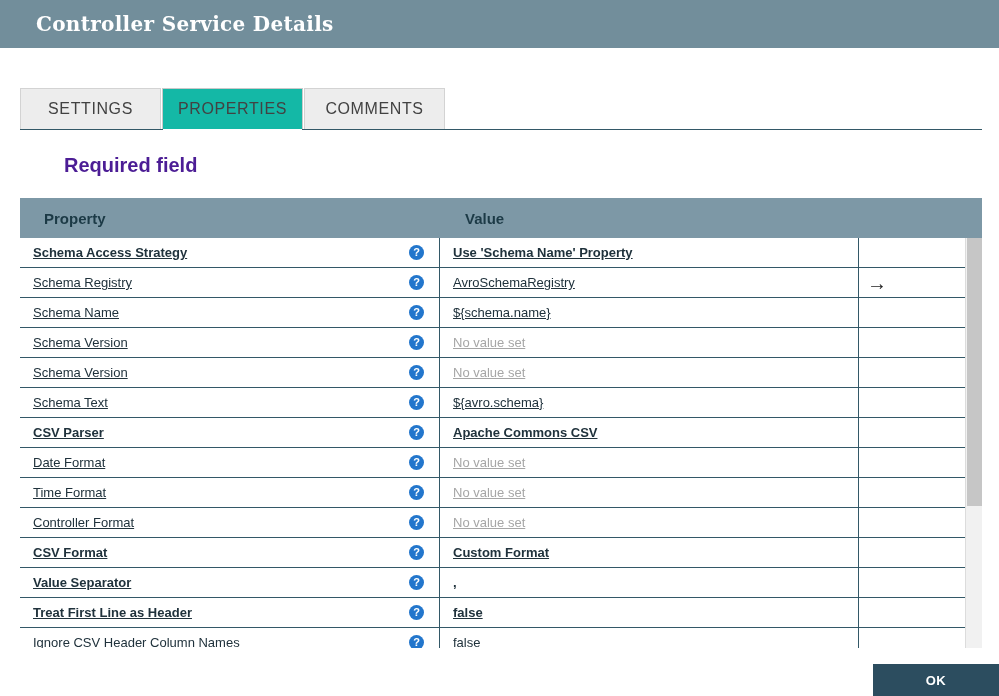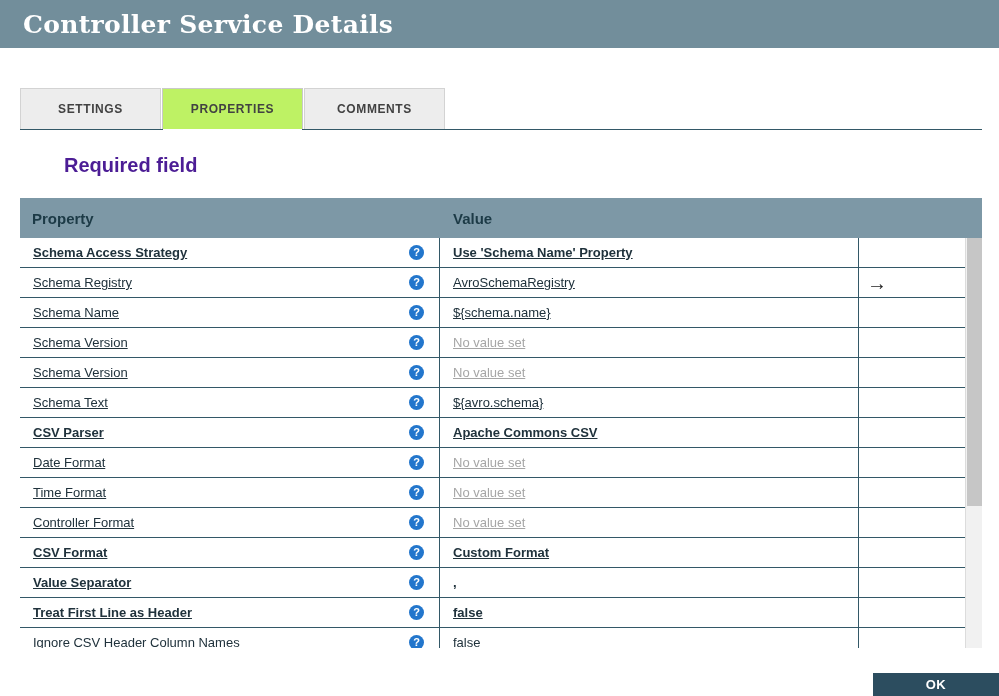--- a/index.html
+++ b/index.html
@@ -16,50 +16,50 @@
     font-family:"Liberation Sans",sans-serif;
   }
   #app{position:relative;width:999px;height:696px;background:#fff;}
 
   .dialog-header{
     height:48px;background:var(--header-bg);
     display:flex;align-items:center;padding:0 20px;
   }
   .dialog-title{
     color:#fff;font-family:"DejaVu Serif",serif;font-weight:700;
-    font-size:25px;letter-spacing:.3px;margin:3px;
+    font-size:20px;letter-spacing:.3px;margin:16px;
   }
 
   .tabbar{
     display:flex;margin:40px 17px 0 20px;
     border-bottom:1px solid var(--line);
   }
   .tab{
     width:141px;height:41px;background:#ededed;
     border:1px solid #d3d3d3;border-bottom:none;
     display:flex;align-items:center;justify-content:center;
-    font-size:12px;font-weight:700;letter-spacing:.6px;color:#424242;
+    font-size:16px;font-weight:400;letter-spacing:.6px;color:#424242;
     cursor:pointer;position:relative;
   }
   .tab + .tab{margin-left:1px;}
-  .tab.active{background:#bef264;border-color:#c9c9c9;}
+  .tab.active{background:#14b8a6;border-color:#c9c9c9;}
   .tab.active::after{
     content:"";position:absolute;left:0;right:0;bottom:-1px;height:1px;background:#fff;
   }
 
   .required-label{
     margin:24px 0 0 28px;font-weight:700;font-size:20px;color:#4c1d95;padding-left:36px;
   }
 
   .ptable{position:relative;margin:21px 17px 0 20px;width:962px;}
   .thead{
     display:flex;height:40px;background:var(--thead-bg);
     align-items:center;color:#1c3a46;font-weight:700;font-size:15px;
   }
-  .th-prop{width:420px;padding-left:12px;}
+  .th-prop{width:420px;padding-left:12px;margin-left:12px;}
   .th-val{padding-left:13px;}
 
   .tbody{position:relative;height:410px;overflow:hidden;width:962px;}
   .rows{width:945px;}
   .row{display:flex;height:30px;border-bottom:1px solid var(--line);align-items:stretch;}
   .cell{display:flex;align-items:center;}
   .cell.prop{width:420px;border-right:1px solid var(--line);padding:0 15px 0 13px;justify-content:space-between;}
   .cell.val{width:419px;border-right:1px solid var(--line);padding-left:13px;}
   .cell.extra{flex:1;padding-left:8px;}
   .prop-name,.val-text{font-size:13px;color:#20323c;white-space:nowrap;text-decoration:underline;}
@@ -72,21 +72,21 @@
   }
   .goto-icon{font-size:20px;color:#222;line-height:1;cursor:pointer;}
 
   .vscroll{
     position:absolute;right:0;top:40px;width:17px;height:410px;
     background:#f1f1f1;border-left:1px solid #dcdcdc;
   }
   .vthumb{position:absolute;top:0;left:1px;width:15px;height:268px;background:#c6c6c6;}
 
   .ok-button{
-    position:absolute;right:0;bottom:0;width:126px;height:23px;
+    position:absolute;right:0;bottom:0;width:126px;height:32px;
     background:var(--ok-bg);color:#fff;border:none;
     font-family:inherit;font-size:13px;font-weight:700;letter-spacing:.5px;cursor:pointer;
   }
 </style>
 </head>
 <body>
 
 <div id="app">
 
   <div class="dialog-header">

